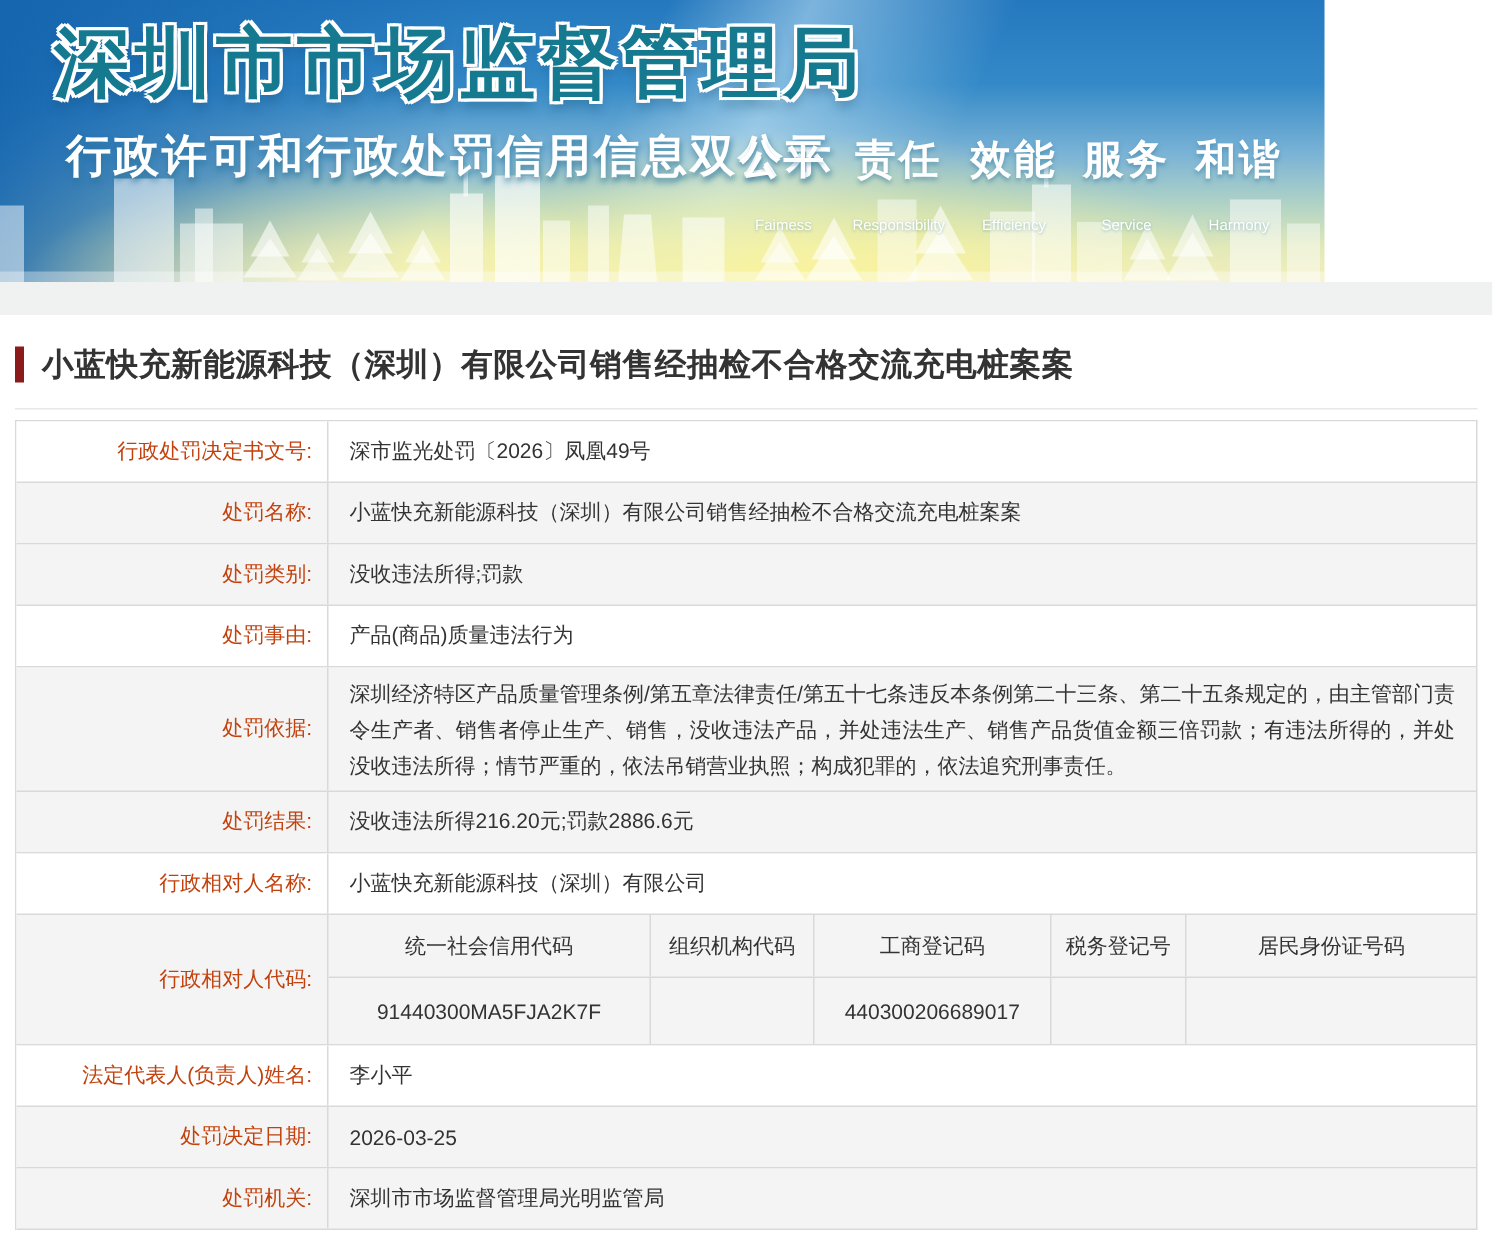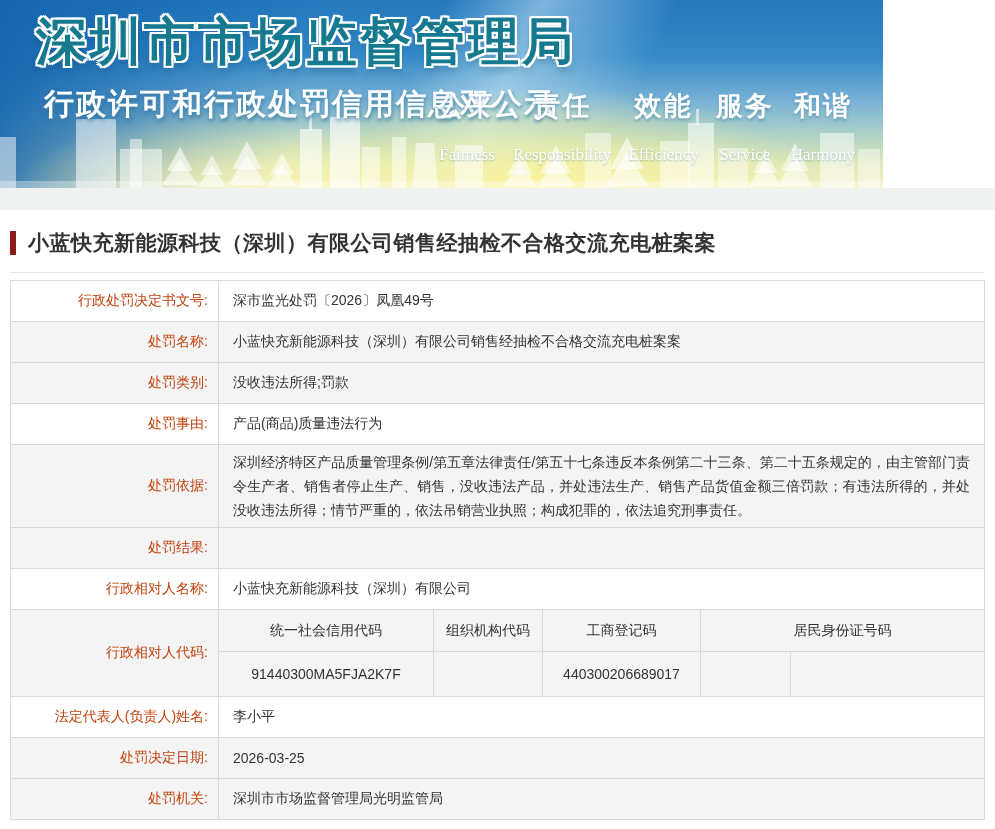--- a/index.html
+++ b/index.html
@@ -35,23 +35,22 @@
     font-size:30px; font-weight:bold; letter-spacing:2px; color:#ffffff;
     text-shadow: 0 3px 4px rgba(40,110,150,.55), 2px 2px 3px rgba(60,140,170,.35);
   }
   .motto { position:absolute; right:28px; top:88px; display:flex; gap:17px; }
   .motto-col { display:flex; flex-direction:column; align-items:center; row-gap:21px; }
   .motto-cn {
     font-size:27px; font-weight:bold; color:#fff; letter-spacing:2px;
     text-shadow:0 2px 3px rgba(50,120,155,.5);
   }
   .motto-en {
-    font-size:17px; color:#fff; white-space:nowrap;
+    font-size:10px; color:#fff; white-space:nowrap;
     text-shadow:0 1px 2px rgba(50,120,155,.45);
-    font-family:Liberation Serif, serif;
   }
 
   .gray-band { width:995px; height:22px; background:#f0f1f1; }
 
   
   .content { padding:0 10px; }
   .page-title-row { display:flex; align-items:center; height:40px; margin-top:13px; }
   .accent-bar { width:6px; height:24px; background:#8b1a1a; margin-right:12px; flex:0 0 6px; }
   .page-title { font-size:21px; font-weight:600; color:#333; letter-spacing:.5px; }
   .title-sep { border:0; border-top:1px solid #e7e7e7; margin:9px 0 7px; }
@@ -198,34 +197,36 @@
       <div class="cell-value">产品(商品)质量违法行为</div>
     </div>
 
     <div class="row gray">
       <div class="cell-label">处罚依据:</div>
       <div class="cell-value long">深圳经济特区产品质量管理条例/第五章法律责任/第五十七条违反本条例第二十三条、第二十五条规定的，由主管部门责令生产者、销售者停止生产、销售，没收违法产品，并处违法生产、销售产品货值金额三倍罚款；有违法所得的，并处没收违法所得；情节严重的，依法吊销营业执照；构成犯罪的，依法追究刑事责任。</div>
     </div>
 
     <div class="row gray">
       <div class="cell-label">处罚结果:</div>
+      <div class="cell-value">没收违法所得216.20元;罚款2886.6元</div>
     </div>
 
     <div class="row">
       <div class="cell-label">行政相对人名称:</div>
       <div class="cell-value">小蓝快充新能源科技（深圳）有限公司</div>
     </div>
 
     <div class="row gray">
       <div class="cell-label">行政相对人代码:</div>
       <div class="code-table">
         <div class="code-head">
           <div class="code-cell c1">统一社会信用代码</div>
           <div class="code-cell c2">组织机构代码</div>
           <div class="code-cell c3">工商登记码</div>
+          <div class="code-cell c4">税务登记号</div>
           <div class="code-cell c5">居民身份证号码</div>
         </div>
         <div class="code-vals">
           <div class="code-cell c1">91440300MA5FJA2K7F</div>
           <div class="code-cell c2"></div>
           <div class="code-cell c3">440300206689017</div>
           <div class="code-cell c4"></div>
           <div class="code-cell c5"></div>
         </div>
       </div>

